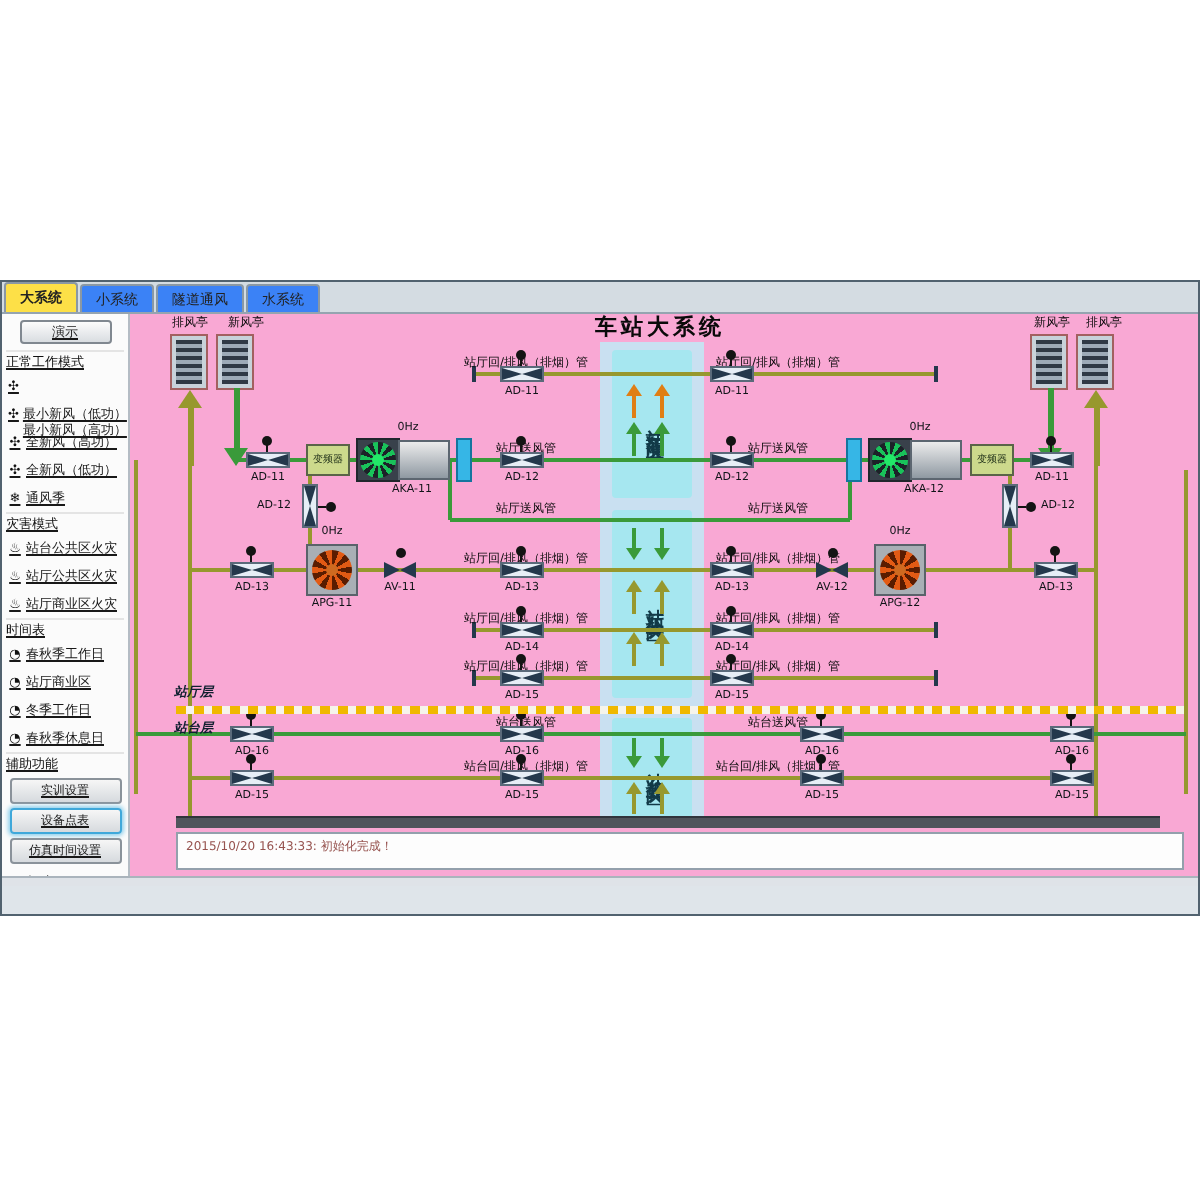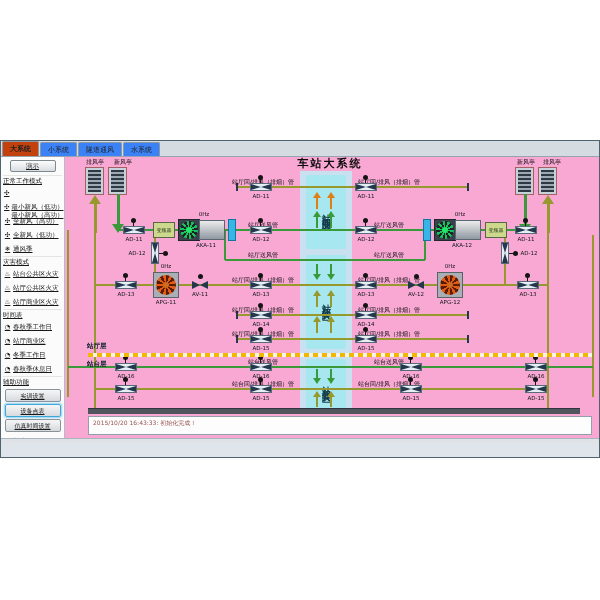--- a/index.html
+++ b/index.html
@@ -14,21 +14,21 @@
               background:linear-gradient(#9fd0f0,#2f6ea0); border:1px solid #1a3a50; }
   #win-title { color:#fff; font-size:7px; font-weight:bold; flex:1; white-space:nowrap; }
   .winbtn { width:15px; height:10px; margin-left:2px; border:1px solid #1d2730; border-radius:2px;
             color:#fff; font-size:7px; line-height:8px; text-align:center;
             background:linear-gradient(#b9c5ce,#7e8f9c); }
   .winbtn.close { background:linear-gradient(#e2604e,#9e2616); width:22px; }
   
   #tabbar { height:16px; background:#d4dce2; border-bottom:1px solid #95a4b0; display:flex; align-items:flex-end; }
   .tab { height:14px; padding:2px 7px 0 7px; font-size:7px; color:#222; border:1px solid #8a98a4;
          border-bottom:none; background:#3b82f6; margin-left:1px; border-radius:2px 2px 0 0; }
-  .tab.active { background:#c2410c; height:15px; font-weight:bold; }
+  .tab.active { background:#fde047; height:15px; font-weight:bold; }
   
   #winbody { display:flex; height:281px; }
   #sidebar { width:64px; background:#fbfbfb; border-right:1px solid #b4bcc4; overflow:hidden;
              padding:2px 2px; font-size:6.5px; color:#181818;text-decoration:underline; }
   #demo-btn { display:block; width:46px; height:12px; margin:1px auto 3px auto; font-size:6.5px;
               text-align:center; line-height:10px; border:1px solid #808890;
               background:linear-gradient(#fcfcfc,#d9dde1); border-radius:2px; }
   .sb-header { height:11px; line-height:11px; color:#101010; border-top:1px solid #e4e4e4; }
   .sb-item { height:14px; display:flex; align-items:center; gap:2px; padding-left:1px; white-space:nowrap; }
   .sb-ico { width:7px; font-size:6.5px; color:#111; text-align:center; }
@@ -46,21 +46,21 @@
   .hline { height:2px; }
   .vline { width:2px; }
   .cap { width:2px; height:8px; background:#24384c; }
   .zone-col { background:#c9e0f1; }
   .zone-band { background:#a6e7f0; border-radius:2px; display:flex; align-items:center; justify-content:center; }
   .zone-txt { position:static !important; writing-mode:vertical-rl; font-size:9px; font-weight:bold;
               color:#123a48; letter-spacing:2px; }
   .divider { height:4px; background:#f6f4ea;
              background-image:repeating-linear-gradient(90deg,#f0b800 0 5px,rgba(0,0,0,0) 5px 9px); }
   .darkbar { background:#50545c; border-top:1px solid #30343c; }
-  .lvl { font-size:6.5px; font-weight:bold; color:#102030; white-space:nowrap; }
+  .lvl { font-size:6.5px; font-weight:bold; color:#102030; white-space:nowrap;font-style:italic; }
   #msgbox { background:#fdfdfd; border:1px solid #93a0ac; }
   #msg-text { left:4px; top:2px; font-size:6px; color:#96524e; white-space:nowrap; }
   .vfdbox { background:#ccd98c; border:1px solid #5a6448; font-size:5px; line-height:6px;
             text-align:center; color:#203018; display:flex; align-items:center; justify-content:center; }
   .silencer { background:#36b6e6; border:1px solid #15759e; }
   .fanimp { background:#39414b; border:1px solid #20262c; }
   .fanimp i { position:absolute; left:1px; top:1px; width:18px; height:18px; border-radius:50%;
               background:repeating-conic-gradient(#1c2228 0 18deg,#19c25a 18deg 36deg); }
   .fanimp b { position:absolute; left:7px; top:7px; width:6px; height:6px; border-radius:50%; background:#22e868; }
   .fancyl { background:linear-gradient(#ececec,#8f99a2); border:1px solid #5c6670; }

